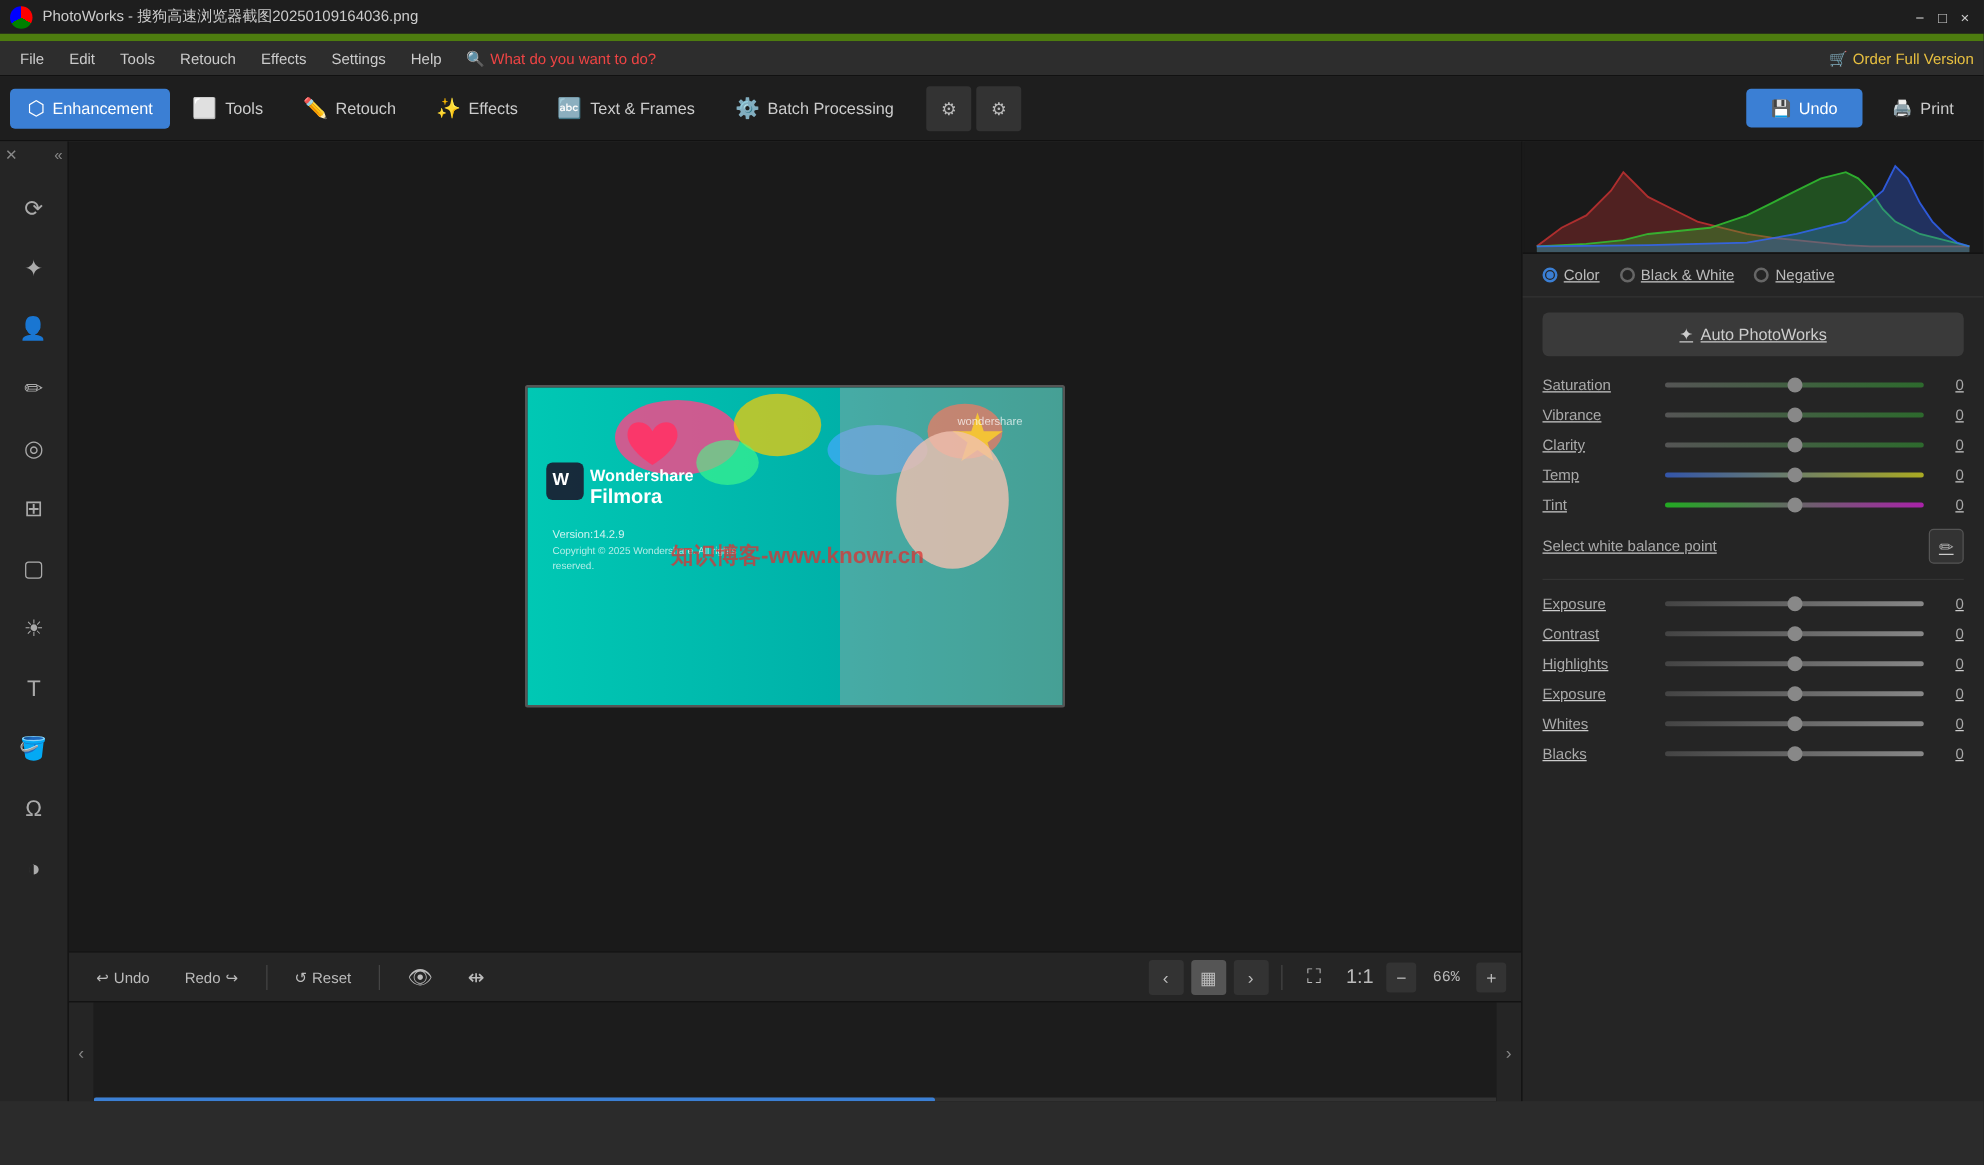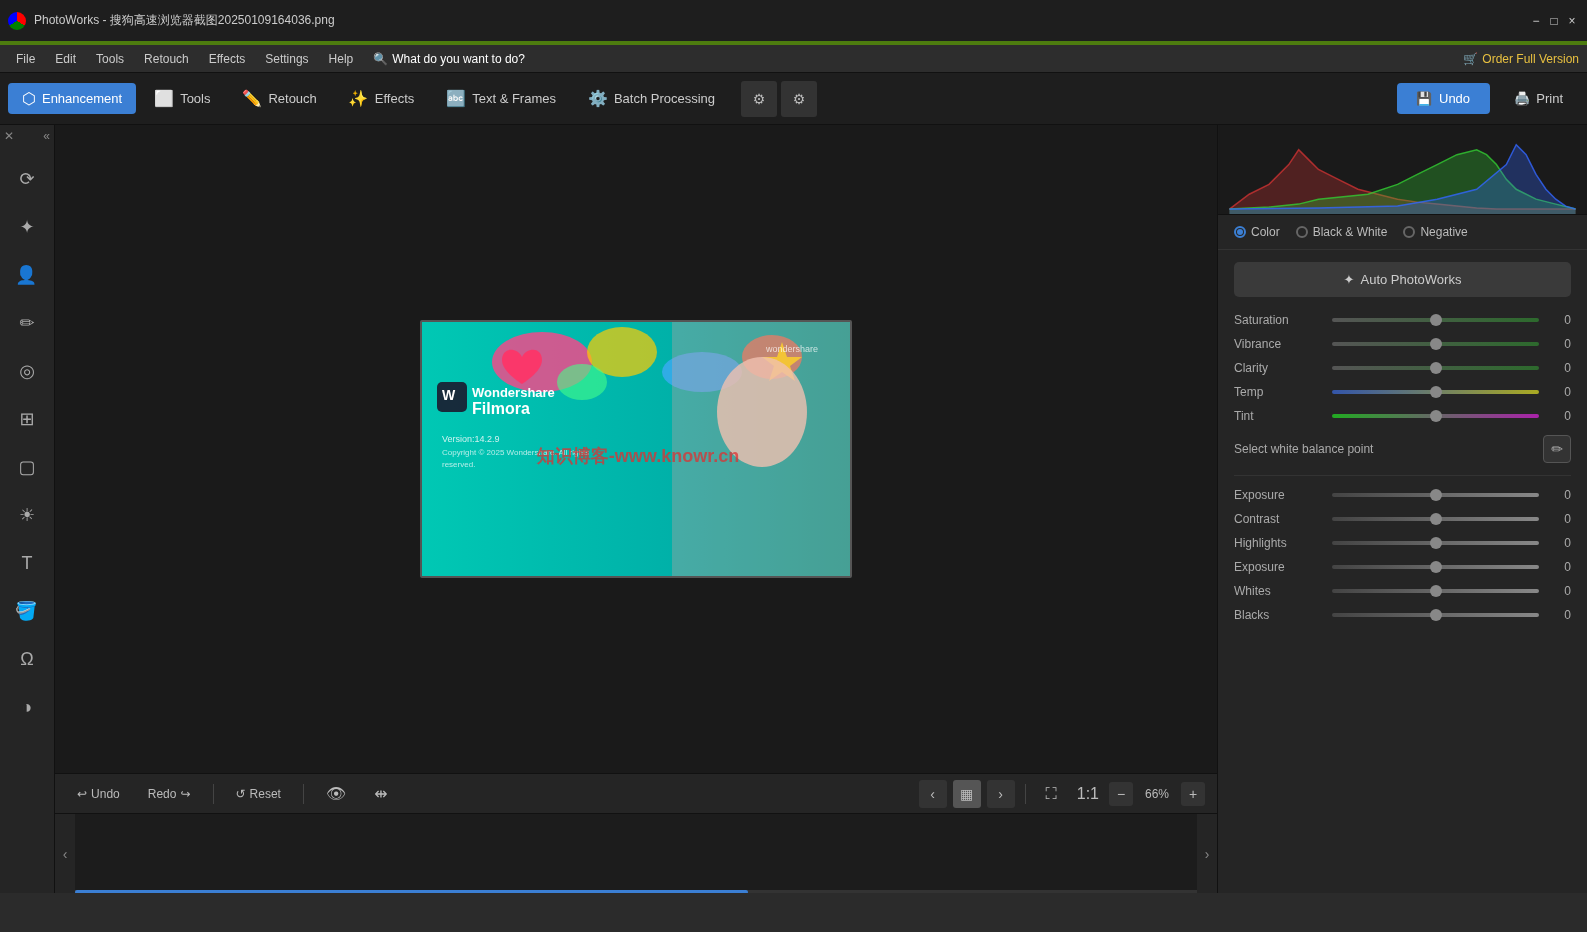--- a/index.html
+++ b/index.html
@@ -1,26 +1,26 @@
 <!DOCTYPE html>
 <html><head>
   <meta charset="utf-8">
   <style>
     * { box-sizing: border-box; margin: 0; padding: 0; }
     body { background: #2b2b2b; color: #ccc; font-family: 'Segoe UI', Arial, sans-serif; font-size: 13px; width: 1587px; height: 932px; overflow: hidden; }
 
     
     .title-bar {
       background: #1e1e1e;
-      height: 45px;
+      height: 33px;
       display: flex;
       align-items: center;
       justify-content: space-between;
       padding: 0 8px;
-      border-bottom: 4px solid #4d7c0f;
+      border-bottom: 6px solid #4d7c0f;
     }
     .title-bar-left { display: flex; align-items: center; gap: 8px; }
     .app-icon { width: 18px; height: 18px; border-radius: 50%; background: conic-gradient(red 0deg 120deg, green 120deg 240deg, blue 240deg 360deg); }
     .title-text { color: #ccc; font-size: 12px; }
     .title-bar-controls { display: flex; gap: 4px; }
     .title-btn { width: 14px; height: 14px; border: none; cursor: pointer; font-size: 12px; color: #ccc; background: transparent; display: flex; align-items: center; justify-content: center; }
 
     
     .menu-bar {
       background: #2d2d2d;
@@ -155,20 +155,21 @@
     }
 
     
     .right-panel {
       width: 370px;
       background: #252525;
       border-left: 1px solid #111;
       display: flex;
       flex-direction: column;
       overflow: hidden;
+      text-decoration: underline;
     }
     .histogram {
       height: 90px;
       background: #1a1a1a;
       border-bottom: 1px solid #111;
       position: relative;
       overflow: hidden;
     }
     .hist-canvas {
       width: 100%; height: 100%;
@@ -418,21 +419,21 @@
 <div class="menu-bar">
   <span class="menu-item">File</span>
   <span class="menu-item">Edit</span>
   <span class="menu-item">Tools</span>
   <span class="menu-item">Retouch</span>
   <span class="menu-item">Effects</span>
   <span class="menu-item">Settings</span>
   <span class="menu-item">Help</span>
   <div class="search-box">
     <span>🔍</span>
-    <span style="color:#ffffff;">What do you want to do?</span>
+    <span style="color:#ef4444;">What do you want to do?</span>
   </div>
   <div class="order-btn">
     <span>🛒</span>
     <span>Order Full Version</span>
   </div>
 </div>
 
 <div class="main-wrapper">
 
   <div class="toolbar">
@@ -560,21 +561,21 @@
         <button class="bottom-btn" style="font-size:16px;">👁</button>
         <button class="bottom-btn" style="font-size:16px;">⇹</button>
         <div style="margin-left:auto; display:flex; align-items:center; gap:6px;">
           <button class="nav-btn">‹</button>
           <button class="nav-btn active">▦</button>
           <button class="nav-btn">›</button>
           <div class="separator"></div>
           <button class="bottom-btn" style="font-size:16px;">⛶</button>
           <span style="font-size:16px; color:#bbb; padding:0 4px;">1:1</span>
           <button class="zoom-btn">−</button>
-          <span style="font-size:12px; color:#bbb; min-width:36px; text-align:center;">66%</span>
+          <span style="font-size:12px; color:#bbb; min-width:36px; text-align:center;font-family:Liberation Mono, monospace;">66%</span>
           <button class="zoom-btn">+</button>
         </div>
       </div>
 
       <div class="filmstrip-area">
         <div class="filmstrip-arrow">‹</div>
         <div class="filmstrip-scroll">
           <div class="filmstrip-scrollbar">
             <div class="filmstrip-scrollbar-thumb"></div>
           </div>

